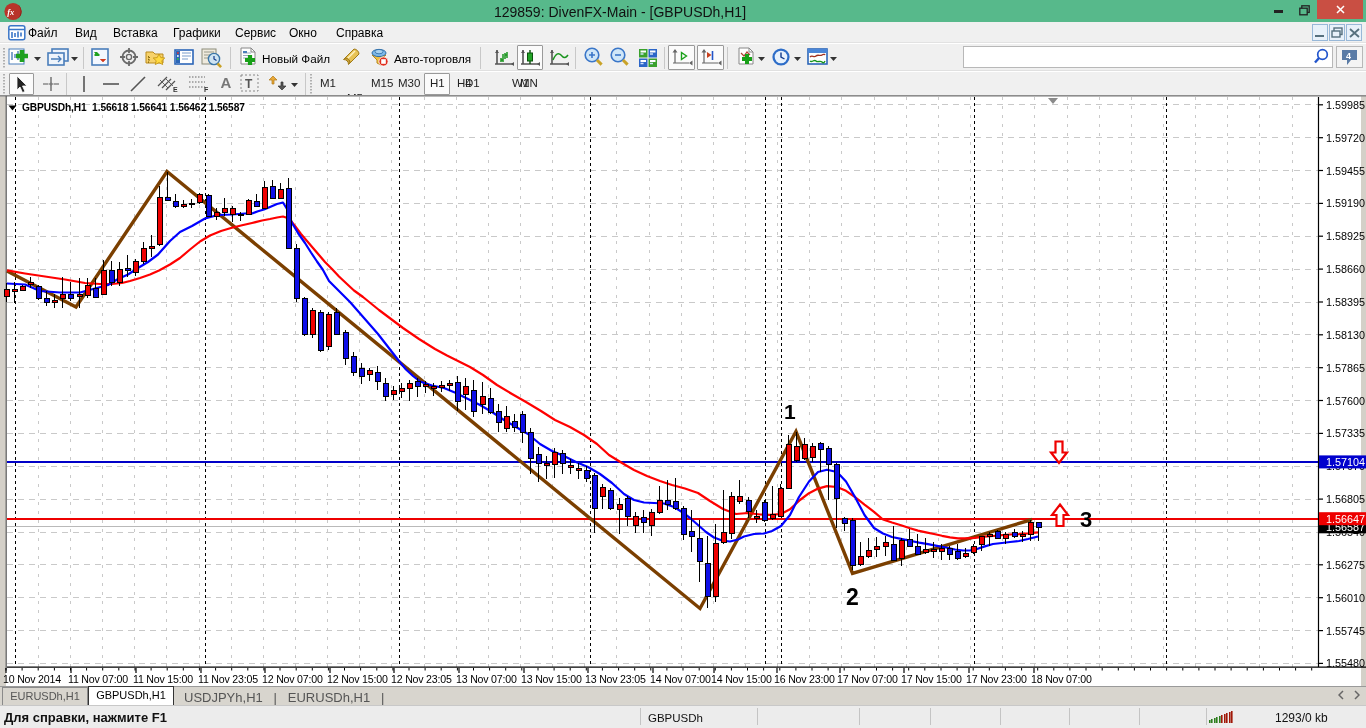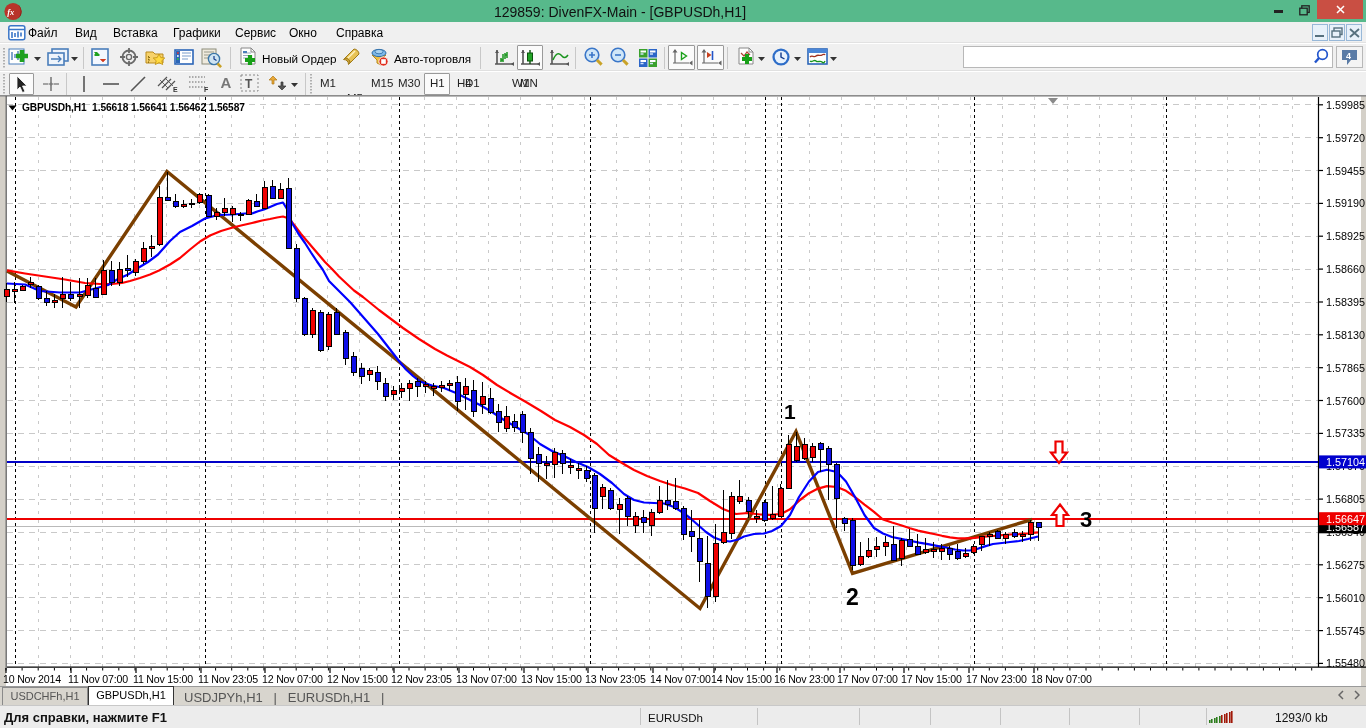--- a/index.html
+++ b/index.html
@@ -105,21 +105,21 @@
     <path d="M16.5 15.5l3.6 3.6" stroke="#c9a227" stroke-width="2.6"></path>
   </svg>
 <div style="position:absolute;left:230px;top:47px;width:1px;height:22px;background:#c8c8c8"></div>
 <svg style="position:absolute;left:239px;top:47px" width="20" height="22" viewBox="0 0 20 22" xmlns="http://www.w3.org/2000/svg">
     <path d="M2 1h10l4 4v12H2z" fill="#fff" stroke="#888"></path>
     <path d="M12 1v4h4" fill="none" stroke="#888"></path>
     <path d="M4 6h8M4 8.5h8M4 11h5" stroke="#9aa7c0" stroke-width="1.1"></path>
     <path d="M4 5h4" stroke="#4a7ebb" stroke-width="2"></path>
     <path d="M6 13h10M11 8v10" stroke="#18a018" stroke-width="4.2"></path>
   </svg>
-<div class="tbtxt" style="left:262px">Новый Ордер</div>
+<div class="tbtxt" style="left:262px">Новый Файл</div>
 <svg style="position:absolute;left:342px;top:47px" width="20" height="22" viewBox="0 0 20 22" xmlns="http://www.w3.org/2000/svg">
     <path d="M3 11 12 2c2.5 0 5 2.5 5 5l-9 9c0-2.5-2.5-5-5-5z" fill="#e8c254" stroke="#a07a18"></path>
     <path d="M4.5 12.5 13 4" stroke="#fff2c0" stroke-width="1.4"></path>
     <path d="M3 11c3 0 5 2 5 5l-1.5 1.5c0-3-2-5-5-5z" fill="#caa23a" stroke="#a07a18"></path>
   </svg>
 <svg style="position:absolute;left:369px;top:47px" width="21" height="22" viewBox="0 0 21 22" xmlns="http://www.w3.org/2000/svg">
     <path d="M3 8h14l-5 5v5l-4-2v-3z" fill="#f0c040" stroke="#b8871b"></path>
     <ellipse cx="10" cy="6" rx="7" ry="3.6" fill="#7db8e8" stroke="#2d6da8"></ellipse>
     <ellipse cx="10" cy="4.6" rx="4" ry="2.2" fill="#a8d2f0" stroke="#2d6da8" stroke-width="0.8"></ellipse>
     <circle cx="14.5" cy="14.5" r="4.6" fill="#e03020" stroke="#fff" stroke-width="0.8"></circle>
@@ -656,30 +656,30 @@
       <line x1="904" y1="668" x2="904" y2="673" stroke="#000" stroke-width="1.2"></line>
       <text x="901" y="683">17 Nov 15:00</text>
       <line x1="969" y1="668" x2="969" y2="673" stroke="#000" stroke-width="1.2"></line>
       <text x="966" y="683">17 Nov 23:00</text>
       <line x1="1034" y1="668" x2="1034" y2="673" stroke="#000" stroke-width="1.2"></line>
       <text x="1031" y="683">18 Nov 07:00</text>
     </g>
   </svg>
 
 <div class="abs" style="left:0;top:686px;width:1366px;height:19px;background:#d8d5ce;border-top:1px solid #9a9a9a"></div>
-<div class="abs" style="left:2px;top:687px;width:86px;height:18px;background:#d8d5ce;border:1px solid #8a8a8a;border-bottom:none;font-size:11px;color:#555;text-align:center;padding-top:2px">USDCHFh,H1</div>
+<div class="abs" style="left:2px;top:687px;width:86px;height:18px;background:#d8d5ce;border:1px solid #8a8a8a;border-bottom:none;font-size:11px;color:#555;text-align:center;padding-top:2px">EURUSDh,H1</div>
 <div class="abs" style="left:88px;top:686px;width:86px;height:19px;background:#fff;border:1px solid #333;border-bottom:none;font-size:11px;color:#000;text-align:center;padding-top:2px">GBPUSDh,H1</div>
 <div class="abs" style="left:184px;top:690px;font-size:13px;color:#555">USDJPYh,H1&nbsp;&nbsp;&nbsp;|&nbsp;&nbsp;&nbsp;EURUSDh,H1&nbsp;&nbsp;&nbsp;|</div>
 <svg class="abs" style="left:1338px;top:690px" width="22" height="10" viewBox="0 0 22 10">
     <path d="M5 1L1 5l4 4M17 1l4 4-4 4" stroke="#666" stroke-width="1.5" fill="none"></path>
   </svg>
 
 <div class="abs" style="left:0;top:705px;width:1366px;height:23px;background:#ececec;border-top:1px solid #c8c8c8"></div>
 <div class="abs" style="left:4px;top:710px;font-size:13px;font-weight:700;color:#111">Для справки, нажмите F1</div>
-<div class="abs" style="left:648px;top:712px;font-size:11.5px;color:#111">EURUSDh</div>
+<div class="abs" style="left:648px;top:712px;font-size:11.5px;color:#111">GBPUSDh</div>
 <div class="abs" style="left:640px;top:708px;width:1px;height:17px;background:#c4c4c4"></div>
 <div class="abs" style="left:757px;top:708px;width:1px;height:17px;background:#c4c4c4"></div>
 <div class="abs" style="left:859px;top:708px;width:1px;height:17px;background:#c4c4c4"></div>
 <div class="abs" style="left:930px;top:708px;width:1px;height:17px;background:#c4c4c4"></div>
 <div class="abs" style="left:1000px;top:708px;width:1px;height:17px;background:#c4c4c4"></div>
 <div class="abs" style="left:1069px;top:708px;width:1px;height:17px;background:#c4c4c4"></div>
 <div class="abs" style="left:1139px;top:708px;width:1px;height:17px;background:#c4c4c4"></div>
 <div class="abs" style="left:1206px;top:708px;width:1px;height:17px;background:#c4c4c4"></div>
 <svg class="abs" style="left:1209px;top:711px" width="26" height="12" viewBox="0 0 26 12">
     <rect x="0" y="9" width="1.6" height="3" fill="#2e7d1e"></rect>

